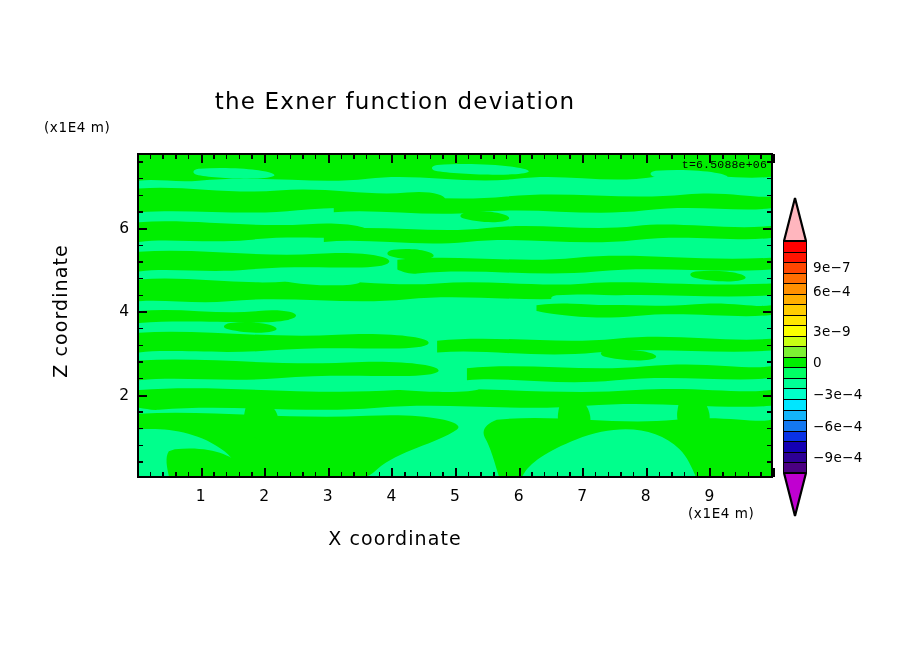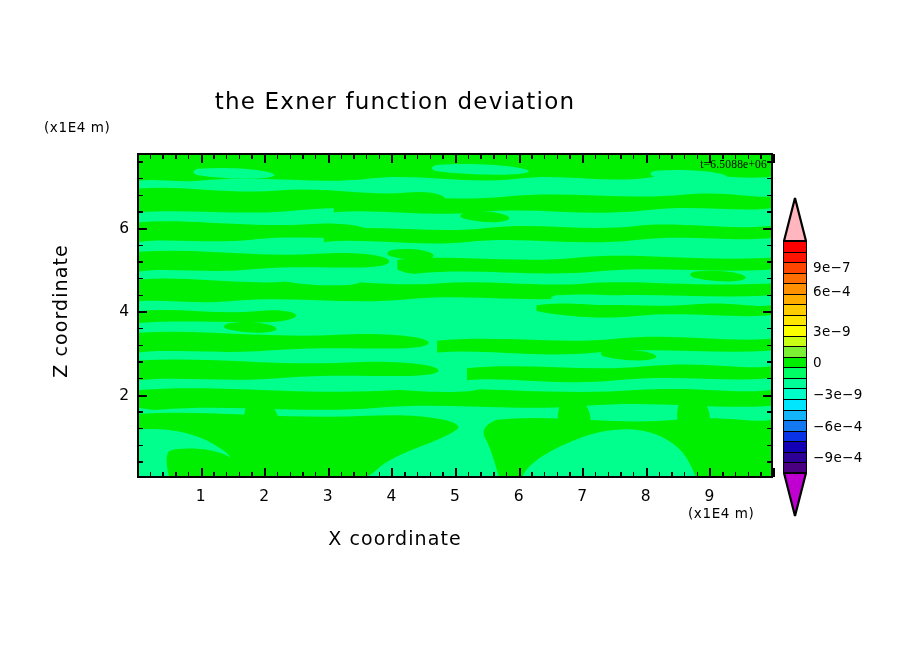--- a/index.html
+++ b/index.html
@@ -19,21 +19,21 @@
           transform:rotate(-90deg);transform-origin:center center;}
 
   
   #plot{position:absolute;left:137px;top:153px;width:636px;height:325px;
         border:2px solid #000;box-sizing:border-box;overflow:hidden;
         background:#00ff8c;}
   #field{position:absolute;inset:0;}
   #field svg{display:block;width:100%;height:100%;}
 
   #tstamp{position:absolute;right:4px;top:3px;font-size:11.5px;z-index:6;
-          letter-spacing:.2px;font-family:Liberation Serif, serif;}
+          letter-spacing:.2px;font-family:Liberation Mono, monospace;}
 
   
   .tk{position:absolute;background:#000;z-index:7;}
   .xtk{width:1.6px;}
   .ytk{height:1.6px;}
 
   .xnum{position:absolute;font-size:15.5px;transform:translateX(-50%);}
   .ynum{position:absolute;font-size:15.5px;transform:translateY(-50%);text-align:right;}
 
   
@@ -293,17 +293,17 @@
   <div class="cap" id="capBot">
       <svg width="24" height="46" viewBox="0 0 24 46">
         <polygon points="1,1 23,1 12,44" fill="#c000d0" stroke="#000" stroke-width="2.2" stroke-linejoin="miter"></polygon>
       </svg>
     </div>
   <div id="clabels">
       <div class="clab" style="top: 71.3636px;">9e−7</div>
       <div class="clab" style="top: 95px;">6e−4</div>
       <div class="clab" style="top: 134.636px;">3e−9</div>
       <div class="clab" style="top: 166.273px;">0</div>
-      <div class="clab" style="top: 197.909px;">−3e−9</div>
+      <div class="clab" style="top: 197.909px;">−3e−4</div>
       <div class="clab" style="top: 229.545px;">−6e−4</div>
       <div class="clab" style="top: 261.182px;">−9e−4</div>
     </div>
 </div>
 
 </body></html>

